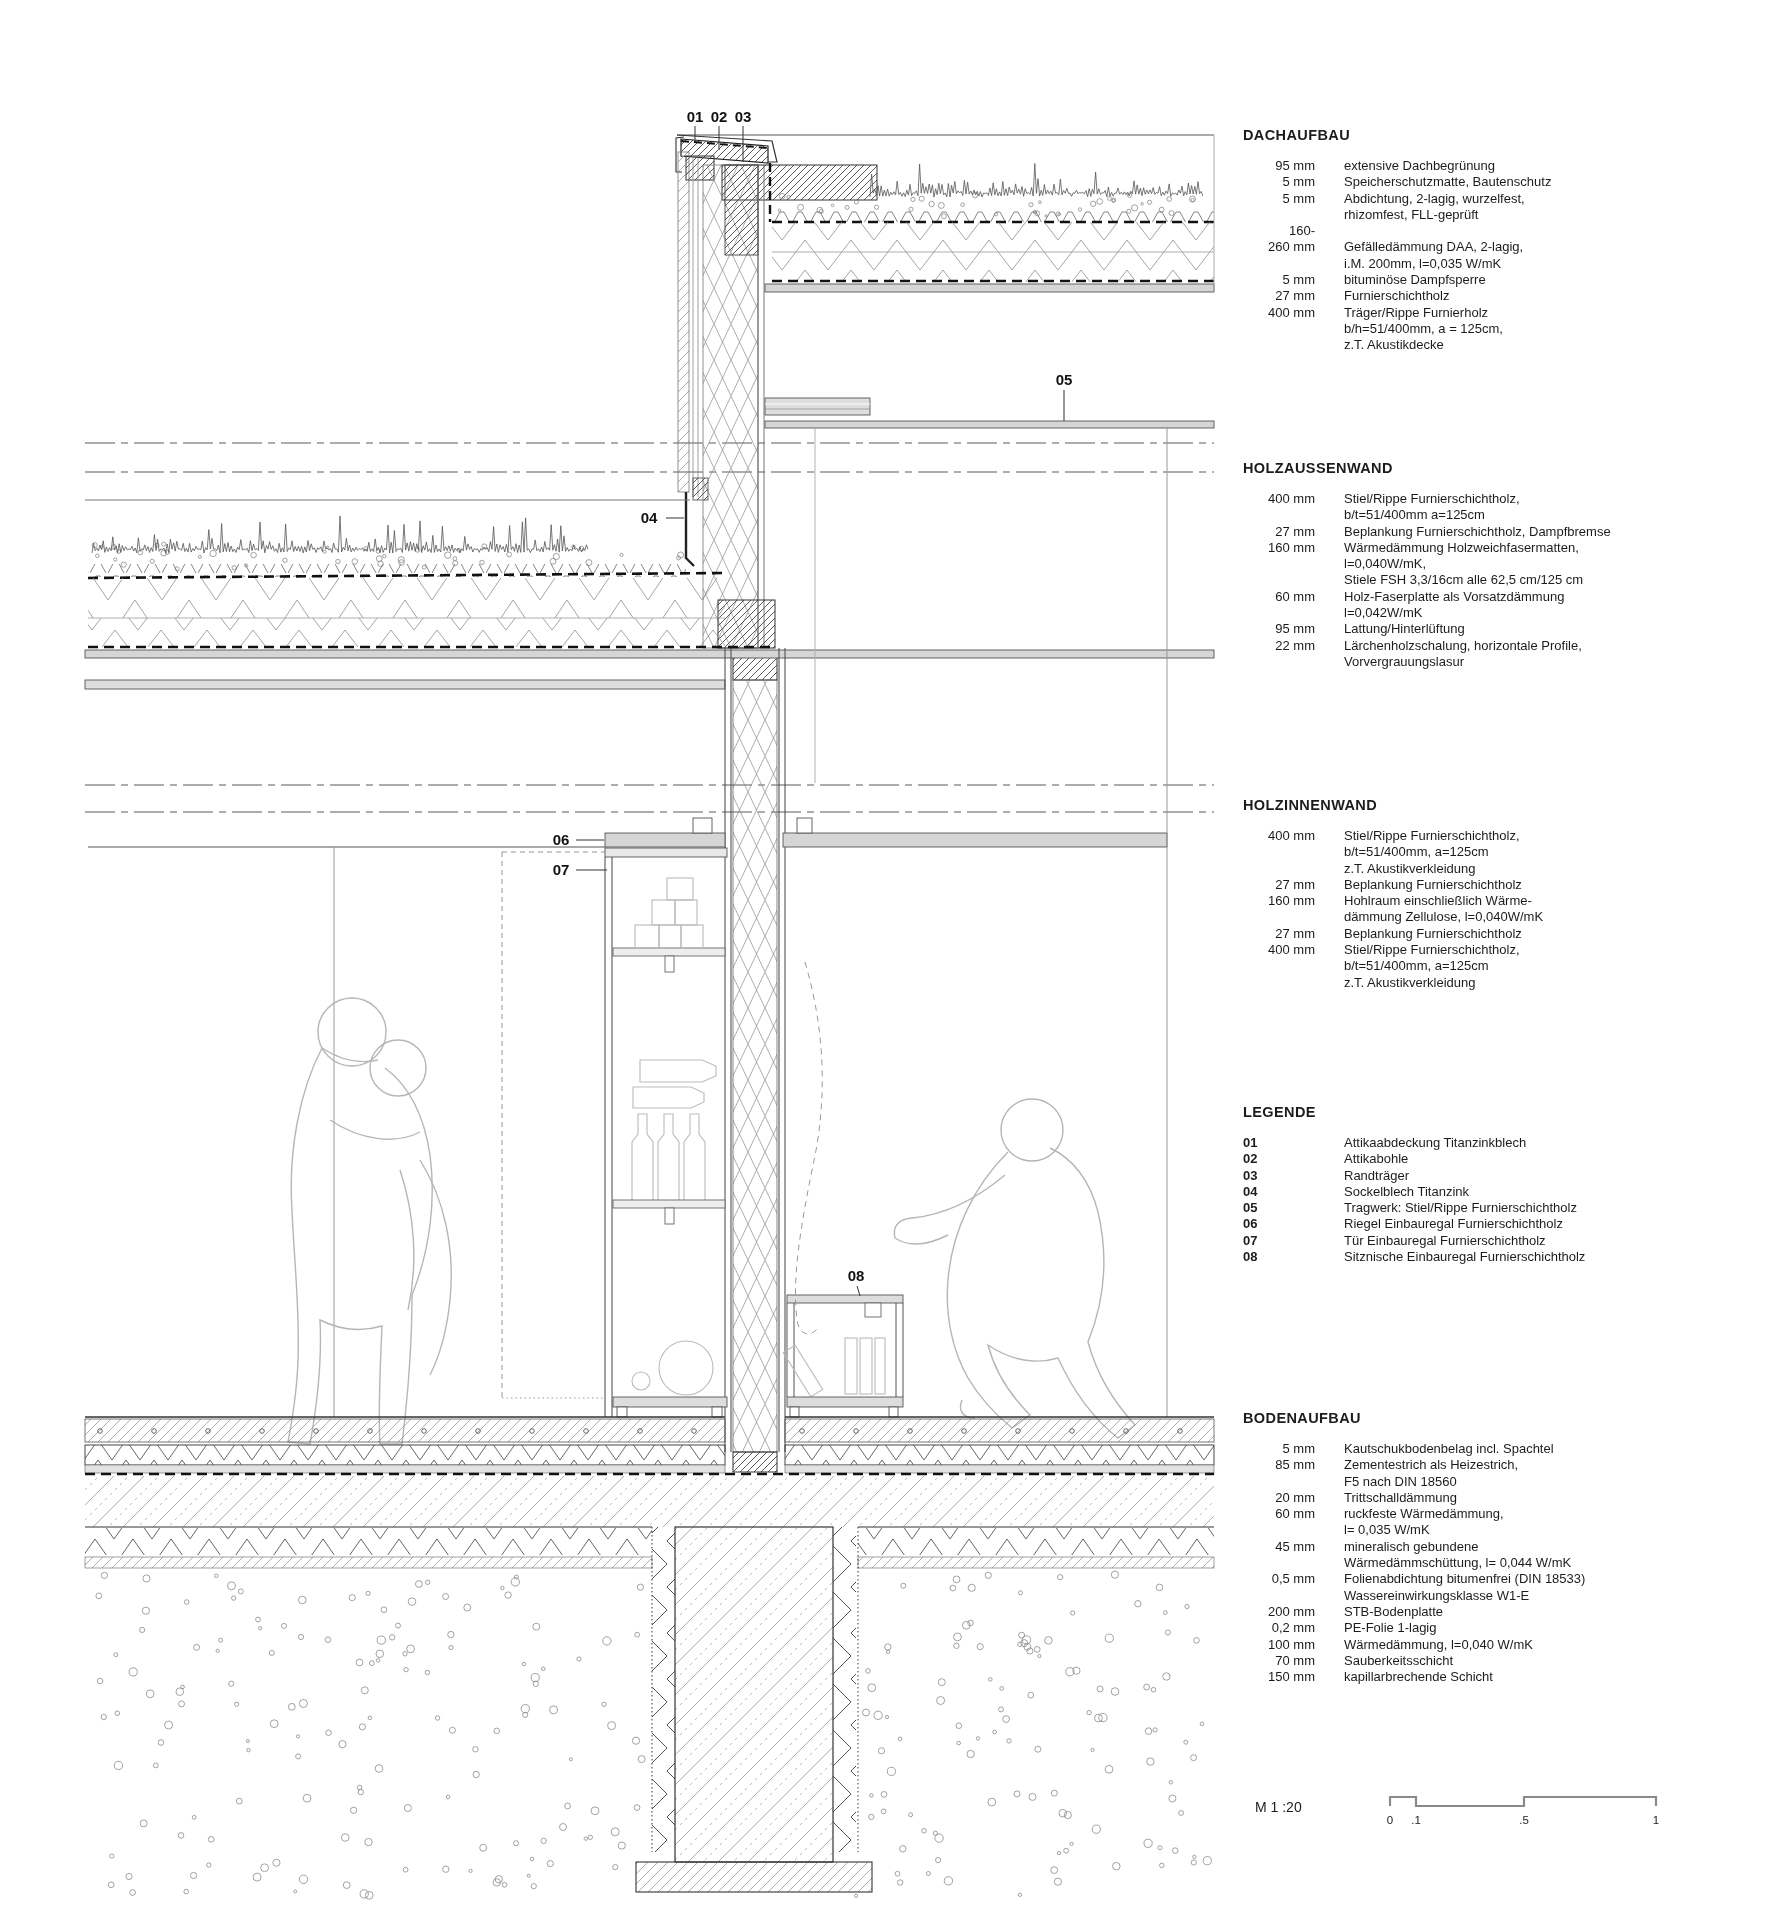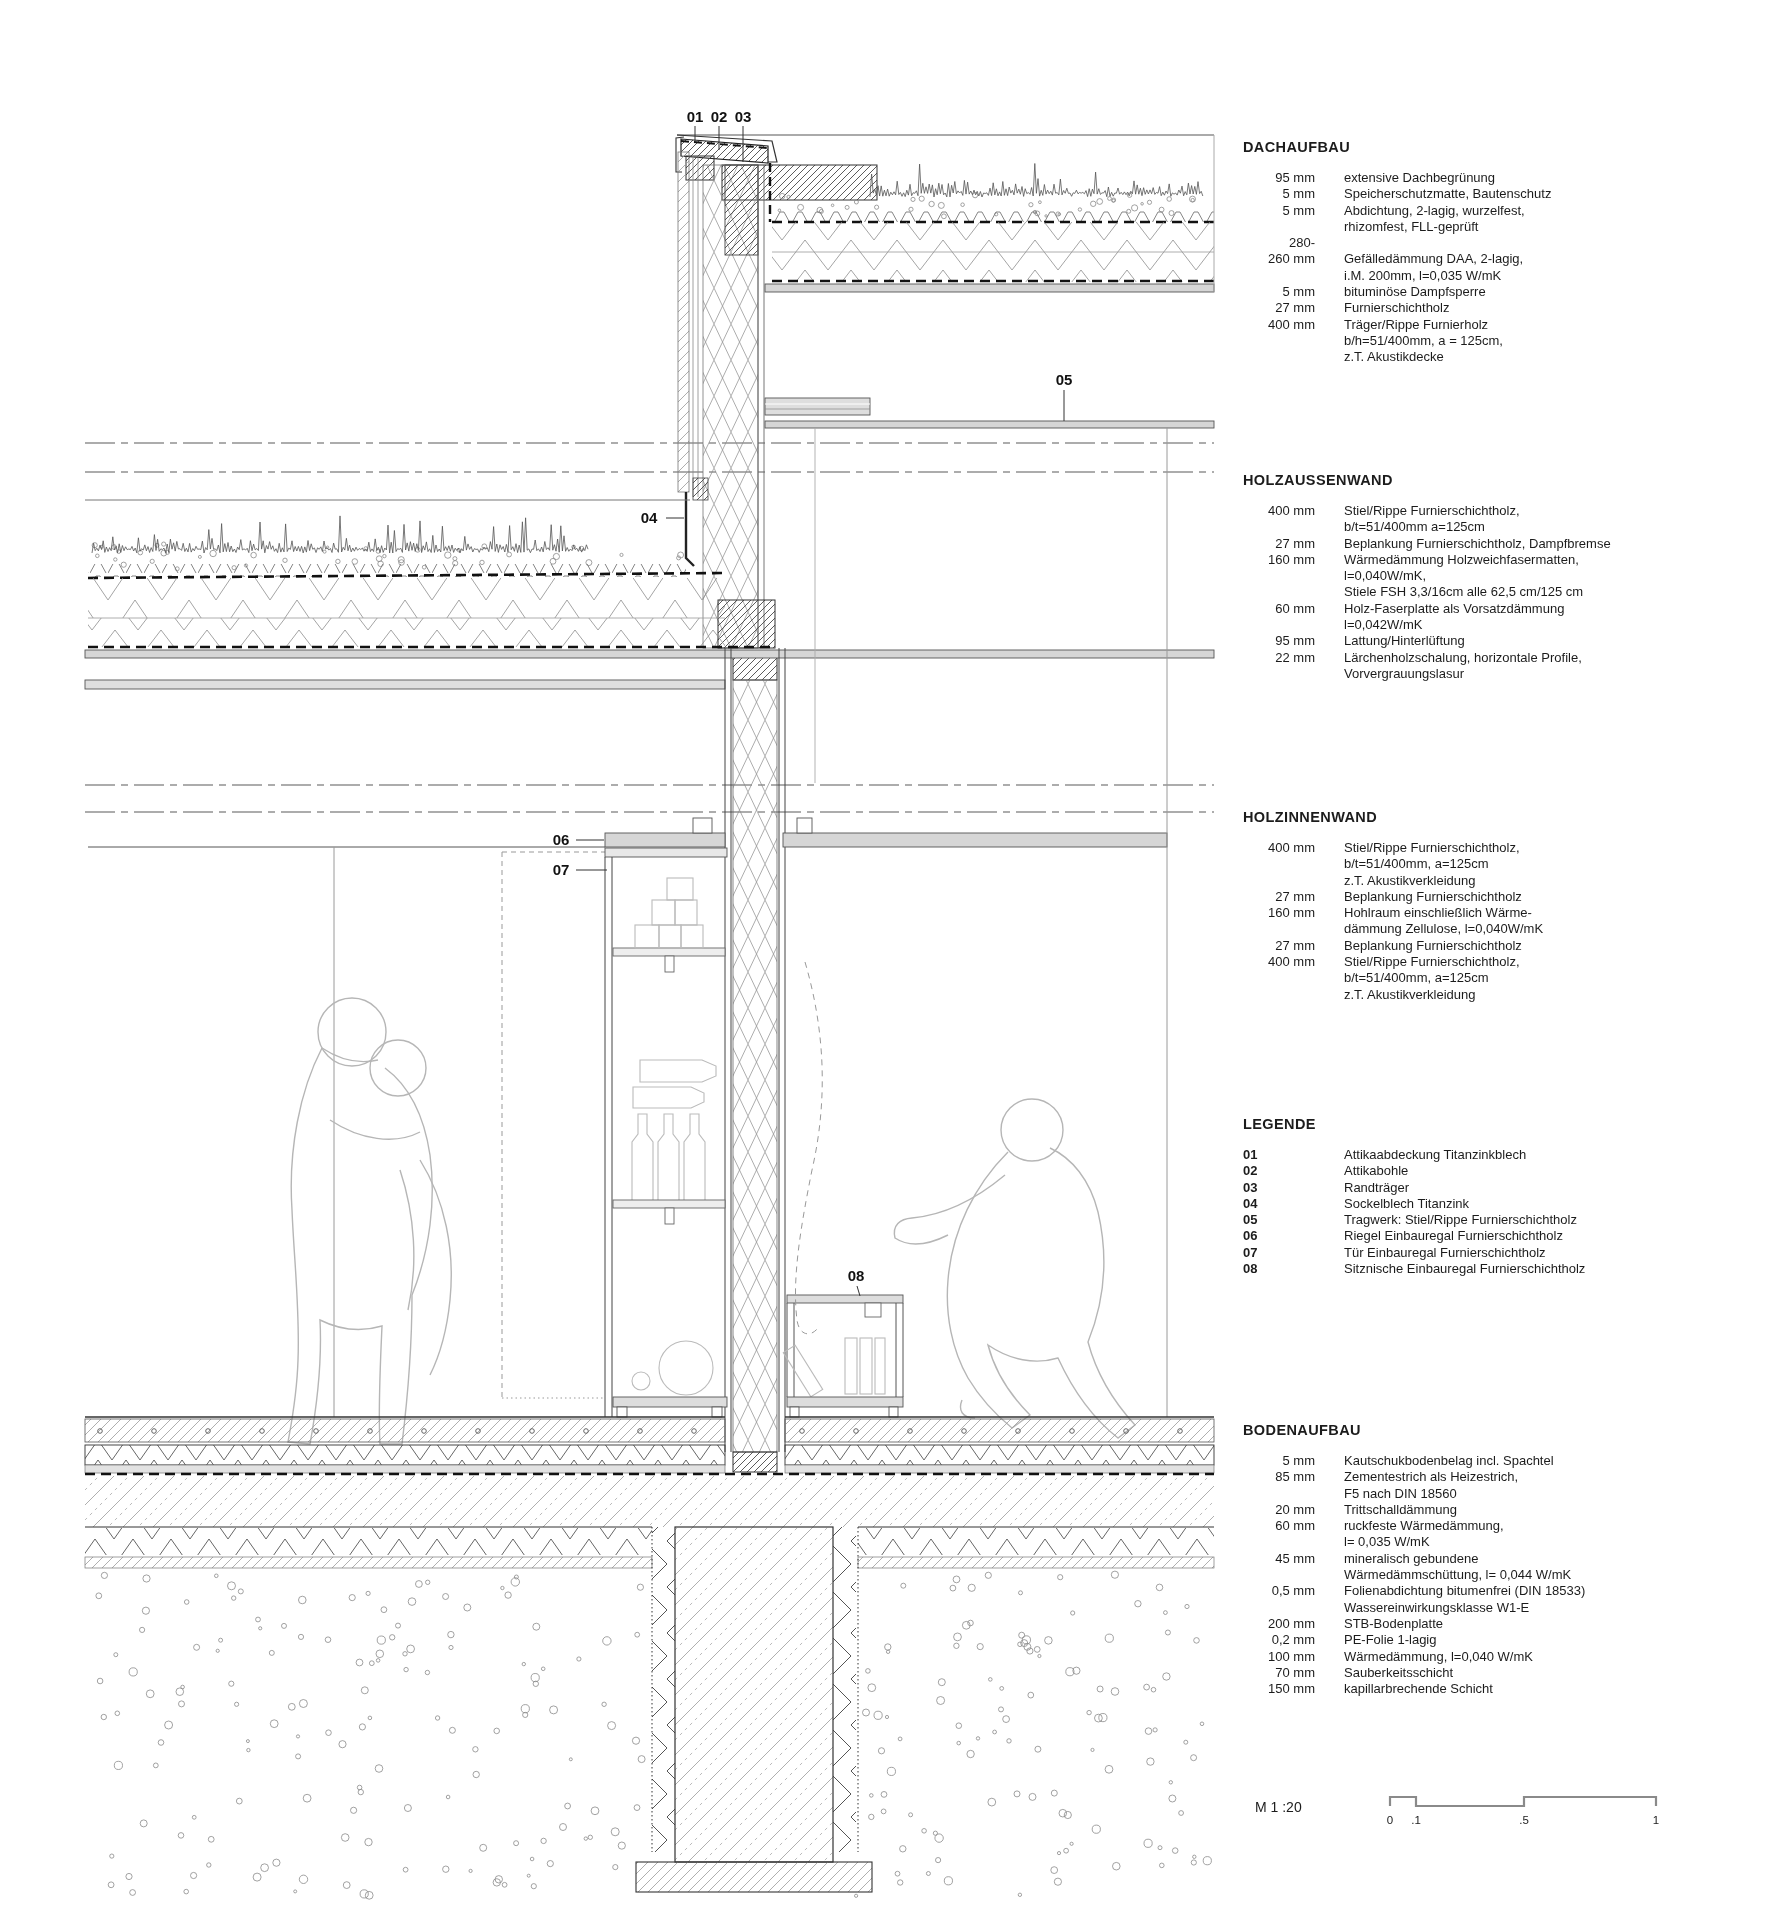--- a/index.html
+++ b/index.html
@@ -3,21 +3,21 @@
 <meta charset="utf-8">
 <style>
   html,body{margin:0;padding:0;}
   body{
     width:1765px;height:1920px;position:relative;background:#fff;
     font-family:"Liberation Sans",sans-serif;color:#1c1c1c;overflow:hidden;
   }
   #drawing{position:absolute;left:0;top:0;}
   #specs{position:absolute;left:0;top:0;width:1765px;height:1920px;pointer-events:none;}
   .spec{position:absolute;left:1243px;width:510px;}
-  .spec h3{font-size:14.5px;font-weight:bold;margin:12px 0 15px 0;letter-spacing:.4px;}
+  .spec h3{font-size:14.5px;font-weight:bold;margin:0 0 15px 0;letter-spacing:.4px;}
   .srow{display:grid;grid-template-columns:72px 1fr;column-gap:29px;
         font-size:13px;line-height:16.3px;}
   .srow .v{text-align:right;white-space:pre-line;}
   .srow .d{white-space:pre-line;}
   .legend .srow .v{text-align:left;font-weight:bold;}
 </style>
 </head>
 <body>
 
 <svg id="drawing" width="1765" height="1920" viewBox="0 0 1765 1920">
@@ -656,21 +656,21 @@
       <div class="srow">
         <span class="v">5 mm</span>
         <span class="d">Speicherschutzmatte, Bautenschutz</span>
       </div>
       <div class="srow">
         <span class="v">5 mm</span>
         <span class="d">Abdichtung, 2-lagig, wurzelfest,
 rhizomfest, FLL-geprüft</span>
       </div>
       <div class="srow">
-        <span class="v">280-</span>
+        <span class="v">160-</span>
         <span class="d"></span>
       </div>
       <div class="srow">
         <span class="v">260 mm</span>
         <span class="d">Gefälledämmung DAA, 2-lagig,
 i.M. 200mm, l=0,035 W/mK</span>
       </div>
       <div class="srow">
         <span class="v">5 mm</span>
         <span class="d">bituminöse Dampfsperre</span>

